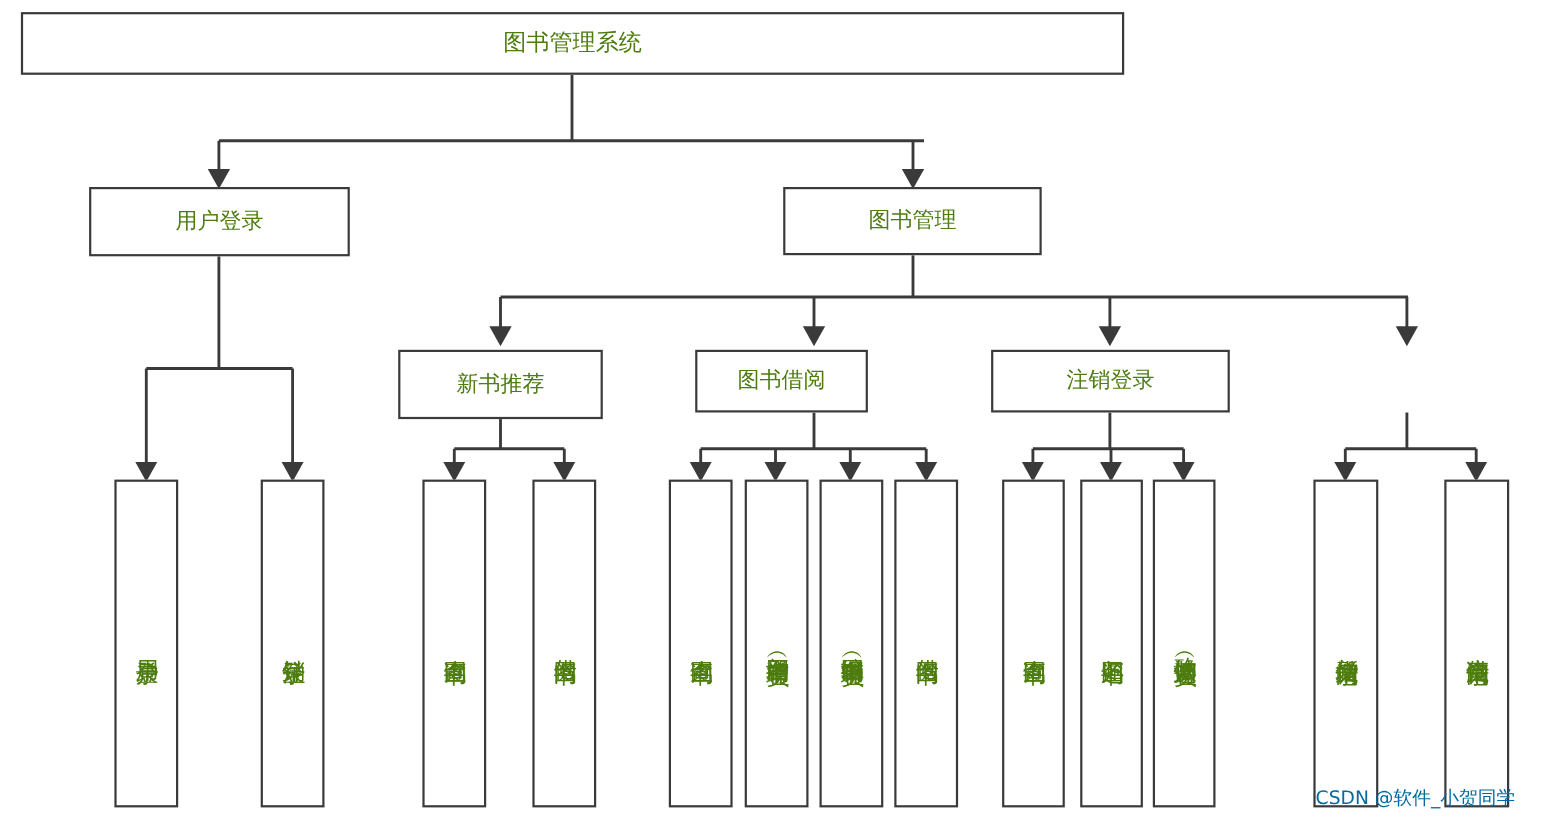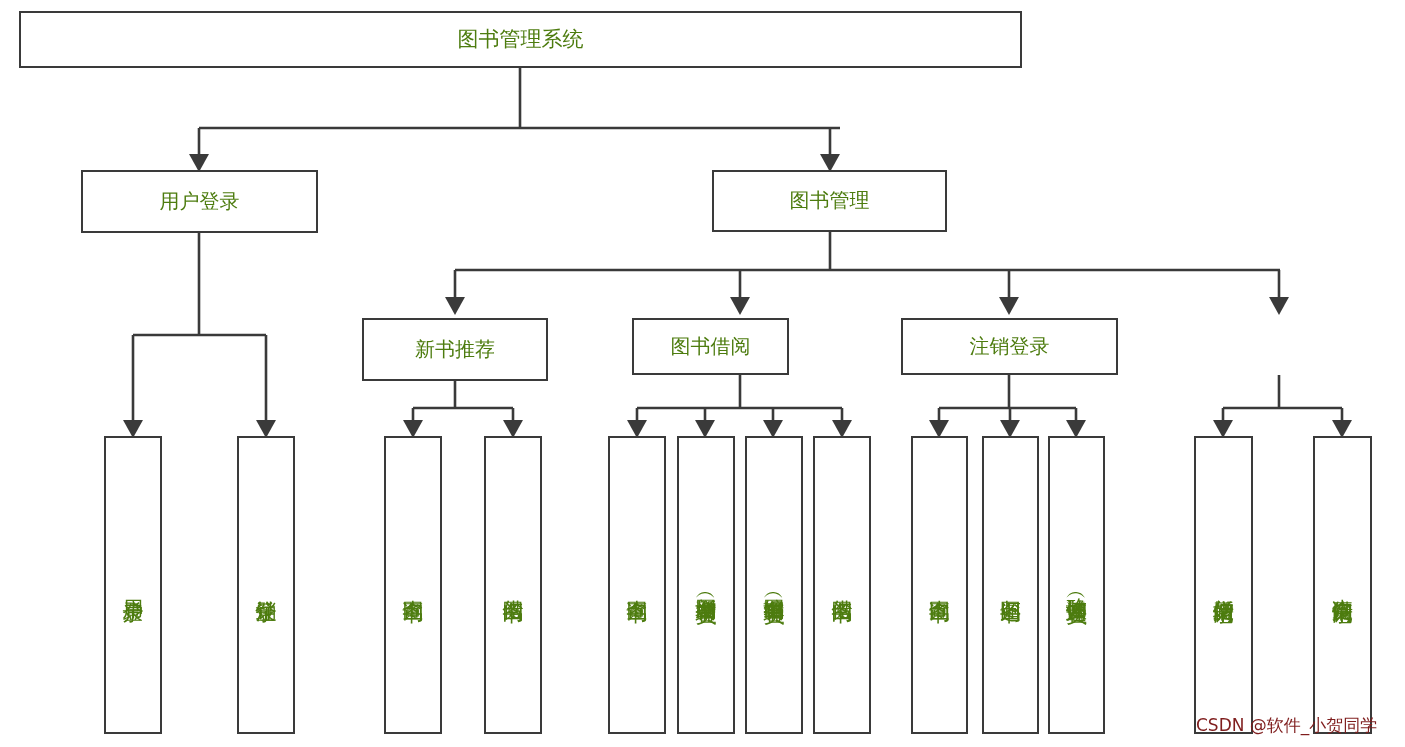--- a/index.html
+++ b/index.html
@@ -49,21 +49,21 @@
     writing-mode: vertical-rl;
     text-orientation: upright;
     font-size: 21px;
     letter-spacing: 1px;
     line-height: 1.05;
     white-space: pre;
     max-height: 280px;
   }
   .watermark {
     position: absolute;
-    color: #7f1d1d;
+    color: #0369a1;
     font-size: 17px;
     font-family: "DejaVu Sans", "Liberation Sans", sans-serif;
     white-space: nowrap;
     pointer-events: none;
   }
 </style>
 </head>
 <body>
 
 <div id="diagram-root">

